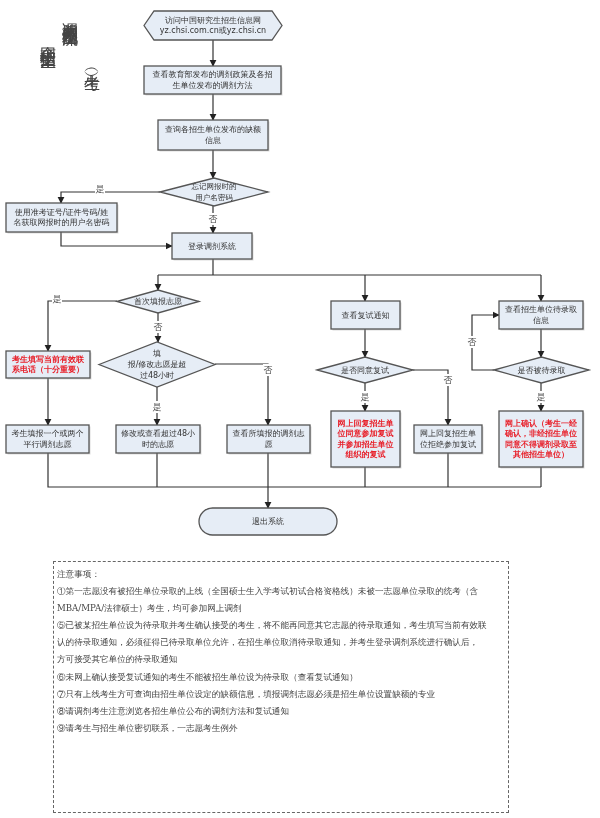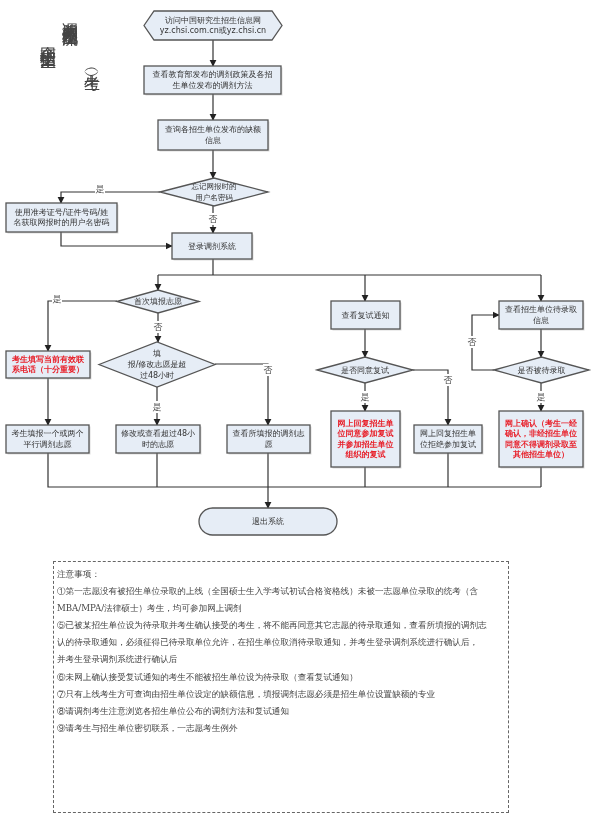--- a/index.html
+++ b/index.html
@@ -196,21 +196,21 @@
       <rect x="467" y="336" width="10" height="12" fill="#fff"></rect>
       <text x="472" y="342" text-anchor="middle" dominant-baseline="central" font-size="9" fill="#444">否</text>
     </g>
 </svg>
 
 <div class="notes">
   <div>注意事项：</div>
   <div id="notes-lines">
       <div>①第一志愿没有被招生单位录取的上线（全国硕士生入学考试初试合格资格线）未被一志愿单位录取的统考（含</div>
       <div>MBA/MPA/法律硕士）考生，均可参加网上调剂</div>
-      <div>⑤已被某招生单位设为待录取并考生确认接受的考生，将不能再同意其它志愿的待录取通知，查看所填报的调剂志</div>
+      <div>⑤已被某招生单位设为待录取并考生确认接受的考生，将不能再同意其它志愿的待录取通知，考生填写当前有效联</div>
       <div>认的待录取通知，必须征得已待录取单位允许，在招生单位取消待录取通知，并考生登录调剂系统进行确认后，</div>
-      <div>并考生登录调剂系统进行确认后</div>
+      <div>方可接受其它单位的待录取通知</div>
       <div>⑥未网上确认接受复试通知的考生不能被招生单位设为待录取（查看复试通知）</div>
       <div>⑦只有上线考生方可查询由招生单位设定的缺额信息，填报调剂志愿必须是招生单位设置缺额的专业</div>
       <div>⑧请调剂考生注意浏览各招生单位公布的调剂方法和复试通知</div>
       <div>⑨请考生与招生单位密切联系，一志愿考生例外</div>
     </div>
 </div>
 
 </body></html>

